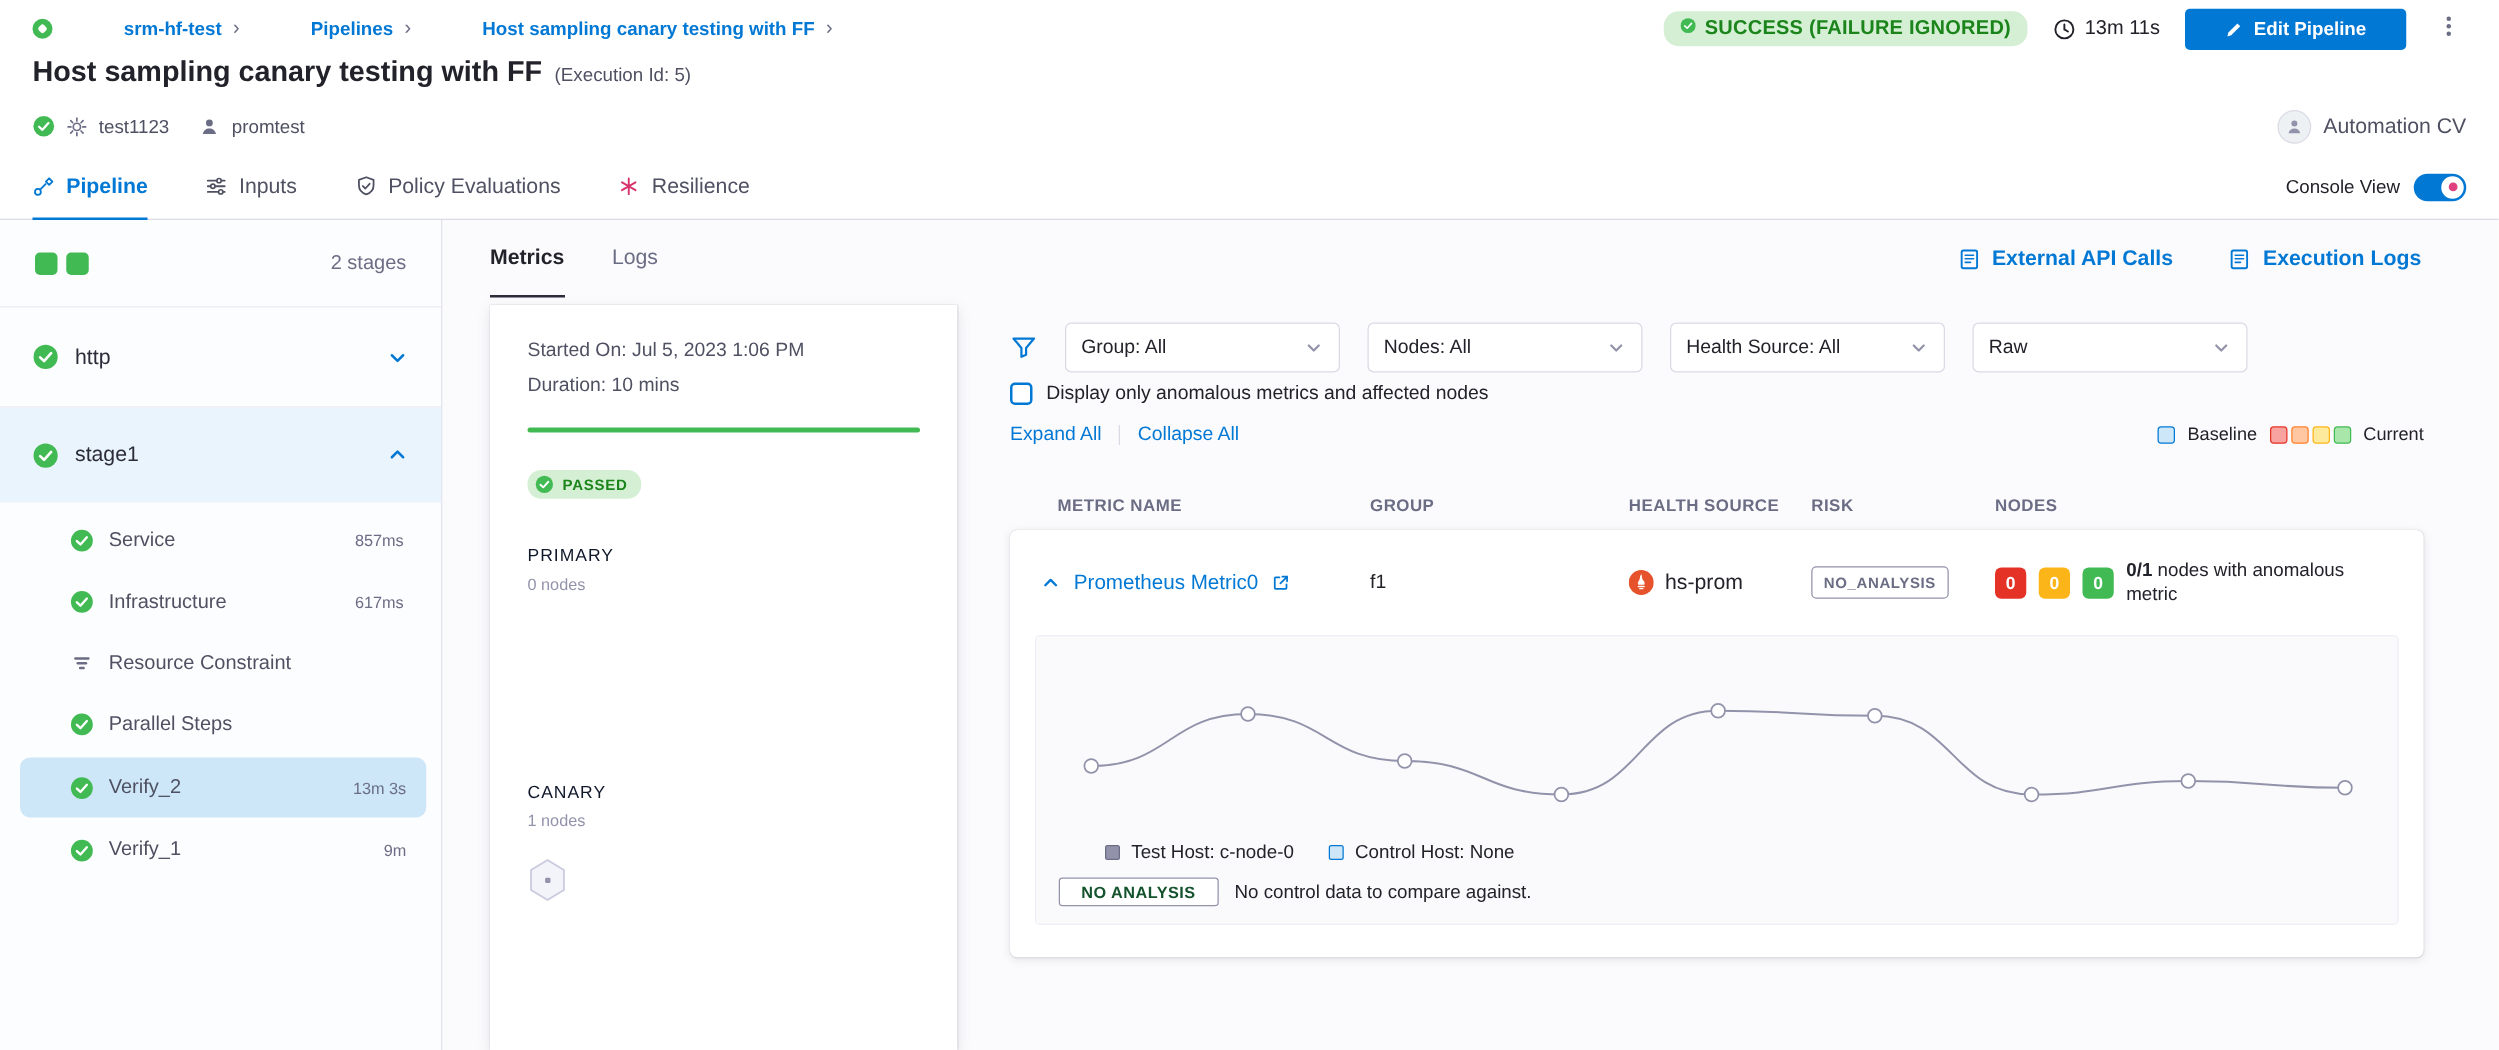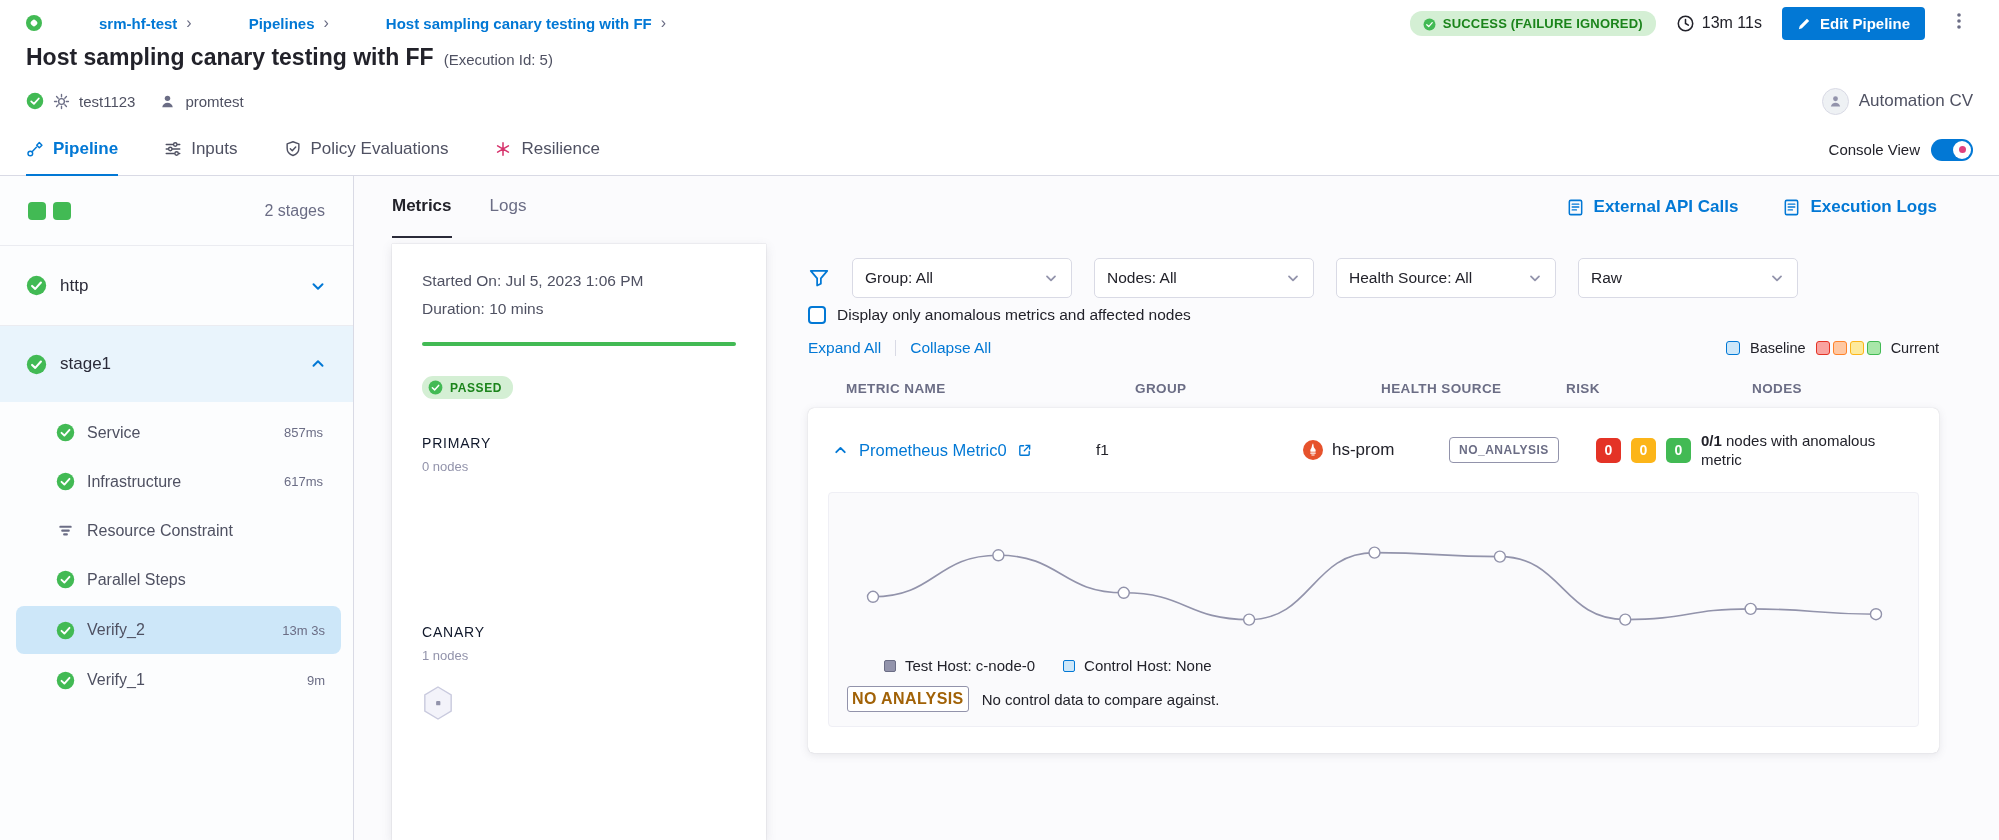--- a/index.html
+++ b/index.html
@@ -10,25 +10,25 @@
   
   .topbar { padding:6px 26px 0 26px; background:#fff; }
   .crumb-row { display:flex; justify-content:space-between; align-items:center; height:34px; }
   .crumbs { display:flex; align-items:center; gap:9px; font-size:15px; font-weight:bold; }
   .crumb-link { color:#0278d5; cursor:pointer; text-decoration:none;margin-left:48px; }
   .crumb-sep { color:#6b6d85; font-weight:normal; font-size:16px; }
   .crumb-sep::after { content:"›"; }
   .proj-icon { width:16px; height:16px; border-radius:50%; background:#42ba54; display:inline-flex; align-items:center; justify-content:center; }
   .proj-icon::after { content:""; width:6px; height:6px; background:#fff; border-radius:2px; transform:rotate(45deg); }
   .crumb-right { display:flex; align-items:center; gap:20px; }
-  .status-pill { background:#d4efd4; color:#1b841b; font-size:13px; font-weight:bold; padding:5px 13px; border-radius:12px; display:flex; align-items:flex-end; gap:7px; letter-spacing:.2px; white-space:nowrap; }
+  .status-pill { background:#d4efd4; color:#1b841b; font-size:16px; font-weight:bold; padding:5px 13px; border-radius:12px; display:flex; align-items:flex-start; gap:7px; letter-spacing:.2px; white-space:nowrap; }
   .status-dot { width:13px; height:13px; flex:none; }
   .duration-wrap { display:flex; align-items:center; gap:7px; font-size:16px; color:#22222a; }
   .duration-wrap svg { color:#22222a; }
-  .edit-btn { background:#0278d5; color:#fff; border:none; border-radius:4px; font:bold 15px "Liberation Sans",sans-serif; padding:8px 15px; display:flex; gap:8px; align-items:center; cursor:pointer; }
+  .edit-btn { background:#0278d5; color:#fff; border:none; border-radius:4px; font:bold 15px "Liberation Sans",sans-serif; padding:8px 32px; display:flex; gap:8px; align-items:center; cursor:pointer; }
   .kebab { color:#6b6d85; cursor:pointer; padding:2px 4px; }
 
   .title-row { display:flex; align-items:baseline; gap:10px; margin-top:4px; height:32px; }
   .page-title { font-size:23px; font-weight:bold; color:#22222a; }
   .exec-id { font-size:15px; color:#4f5162; }
 
   .meta-row { display:flex; align-items:center; justify-content:space-between; margin-top:10px; height:30px; }
   .meta-left { display:flex; align-items:center; gap:9px; font-size:15px; color:#4f5162; }
   .meta-left .gap { width:6px; }
   .icon-gray { color:#6b6d85; }
@@ -98,21 +98,21 @@
   .legend { margin-left:auto; display:flex; align-items:center; gap:10px; font-size:14.5px; color:#22222a; }
   .lg-sq { width:14px; height:14px; border-radius:3px; flex:none; }
   .lg-baseline { background:#cde7f9; border:1px solid #0278d5; }
   .lg-cluster { display:flex; gap:3px; }
   .lg-red { background:#f9a3a0; border:1px solid #e43326; }
   .lg-orange { background:#ffc8a3; border:1px solid #ff832b; }
   .lg-yellow { background:#fdea9d; border:1px solid #fcb519; }
   .lg-green { background:#a8e7a9; border:1px solid #42ba54; }
 
   .metric-grid { display:grid; grid-template-columns:264px 207px 146px 147px 1fr; padding:0 24px; align-items:center; }
-  .metric-table-header { margin-top:24px; font-size:13.5px; font-weight:bold; color:#6b6d85; letter-spacing:.4px;gap:39px; }
+  .metric-table-header { margin-top:40px; font-size:13.5px; font-weight:bold; color:#6b6d85; letter-spacing:.4px; }
   .metric-table-header .h1 { padding-left:14px; }
   .metric-card { margin-top:12px; background:#fff; border-radius:6px; box-shadow:0 0 1px rgba(40,41,61,.25), 0 2px 8px rgba(96,97,112,.14); padding-bottom:26px; }
   .metric-card-header { height:84px; }
   .mc-name { display:flex; align-items:center; gap:10px; }
   .mc-name .chev { color:#0278d5; display:flex; cursor:pointer; }
   .metric-link { color:#0278d5; font-size:16.5px; font-weight:500; cursor:pointer; white-space:nowrap; }
   .extlink { color:#0278d5; display:flex; cursor:pointer; }
   .mc-group { font-size:15.5px; }
   .mc-hs { display:flex; align-items:center; gap:9px; font-size:17px; }
   .risk-badge { display:inline-block; border:1px solid #9293ab; border-radius:4px; padding:5px 9px; font-size:12px; font-weight:bold; color:#6b6d85; letter-spacing:.5px; width:max-content; background:#fff; }
@@ -122,21 +122,21 @@
   .nodes-desc { font-size:15px; line-height:1.3; max-width:215px; }
 
   .chart-box { margin:0 20px; background:#fafafc; border:1px solid #efeff5; border-radius:4px; padding:4px 18px 14px; }
   .chart { display:block; width:100%; height:158px; }
   .host-row { display:flex; gap:28px; align-items:center; margin-top:2px; font-size:15px;padding-left:37px; }
   .host { display:flex; align-items:center; gap:9px; }
   .host-sq { width:12px; height:12px; border-radius:2px; flex:none; }
   .hs-test { background:#9293ab; border:1px solid #6b6d85; }
   .hs-control { background:#cde7f9; border:1px solid #0278d5; }
   .analysis-row { display:flex; align-items:center; gap:13px; margin-top:12px; font-size:15px; }
-  .na-badge { border:1px solid #9293ab; background:#fff; border-radius:3px; padding:3px 4px; font-size:16px; font-weight:bold; color:#a16207; letter-spacing:.4px; }
+  .na-badge { border:1px solid #9293ab; background:#fff; border-radius:3px; padding:3px 17px; font-size:13px; font-weight:bold; color:#14532d; letter-spacing:.4px; }
 </style>
 </head>
 <body>
 
 <svg width="0" height="0" style="position:absolute" aria-hidden="true">
   <defs>
     <symbol id="i-check" viewBox="0 0 20 20">
         <circle cx="10" cy="10" r="9.2" fill="#42ba54"></circle>
         <polyline points="5.8,10.4 8.8,13.2 14.2,7.2" fill="none" stroke="#fff" stroke-width="2" stroke-linecap="round" stroke-linejoin="round"></polyline>
       </symbol>

